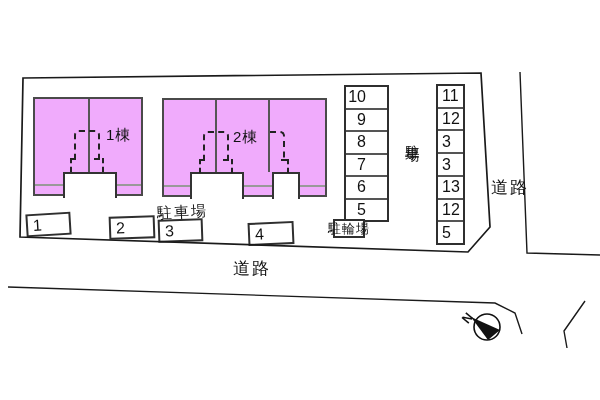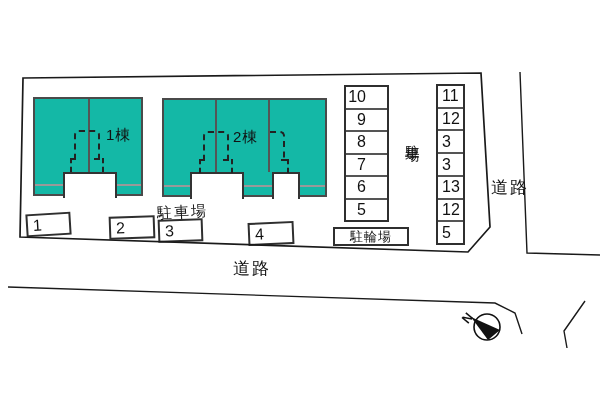--- a/index.html
+++ b/index.html
@@ -3,21 +3,21 @@
 <meta charset="utf-8">
 <style>
   html,body{margin:0;padding:0;background:#fff;}
   .canvas{
     position:relative;width:600px;height:400px;background:#fff;overflow:hidden;
     font-family:"Liberation Sans","DejaVu Sans",sans-serif;color:#111;
   }
   .abs{position:absolute;box-sizing:border-box;}
 
   
-  .building{border:2px solid #4a4a4a;background:#14b8a6;}
+  .building{border:2px solid #4a4a4a;background:#f0abfc;}
   .bld-divider{position:absolute;width:2px;background:#555;top:0;}
   .bld-band{position:absolute;left:0;right:0;height:2px;background:#999;}
   .bld-notch{position:absolute;background:#fff;border:2px solid #333;border-bottom:none;}
   .porch-top{position:absolute;border:2px dashed #222;border-bottom:none;border-radius:5px 5px 0 0;}
   .porch-flare{position:absolute;border-left:2px dashed #222;border-right:2px dashed #222;}
   .porch-stub{position:absolute;height:0;border-top:2px dashed #222;width:6px;}
   .porch-top.half{border-left:none;border-radius:0 5px 0 0;}
   .porch-flare.half{border-left:none;}
   .bld-label{position:absolute;font-size:15px;letter-spacing:1px;white-space:nowrap;}
 
@@ -88,21 +88,21 @@
     <div class="cell">12</div>
     <div class="cell">3</div>
     <div class="cell">3</div>
     <div class="cell">13</div>
     <div class="cell">12</div>
     <div class="cell">5</div>
   </div>
 
   <div class="abs v-label" style="left:404px;top:133px;width:18px;height:58px;font-size:14px;">駐車場</div>
 
-  <div class="abs bike-box" style="left:333px;top:227px;width:76px;height:19px;">駐輪場</div>
+  <div class="abs bike-box" style="left:333px;top:219px;width:32px;height:19px;">駐輪場</div>
 
   <div class="abs stall" style="left:26px;top:213px;width:45px;height:23px;transform:rotate(-3.5deg);">1</div>
   <div class="abs stall" style="left:109px;top:216px;width:46px;height:23px;transform:rotate(-2deg);">2</div>
   <div class="abs stall" style="left:158px;top:219px;width:45px;height:23px;transform:rotate(-2deg);">3</div>
   <div class="abs stall" style="left:248px;top:222px;width:46px;height:23px;transform:rotate(-2.5deg);">4</div>
 
   <div class="abs h-label" style="left:157px;top:203px;font-size:15px;transform:rotate(-3deg);">駐車場</div>
   <div class="abs h-label" style="left:233px;top:257px;font-size:17px;">道路</div>
   <div class="abs h-label" style="left:491px;top:176px;font-size:17px;">道路</div>
 

